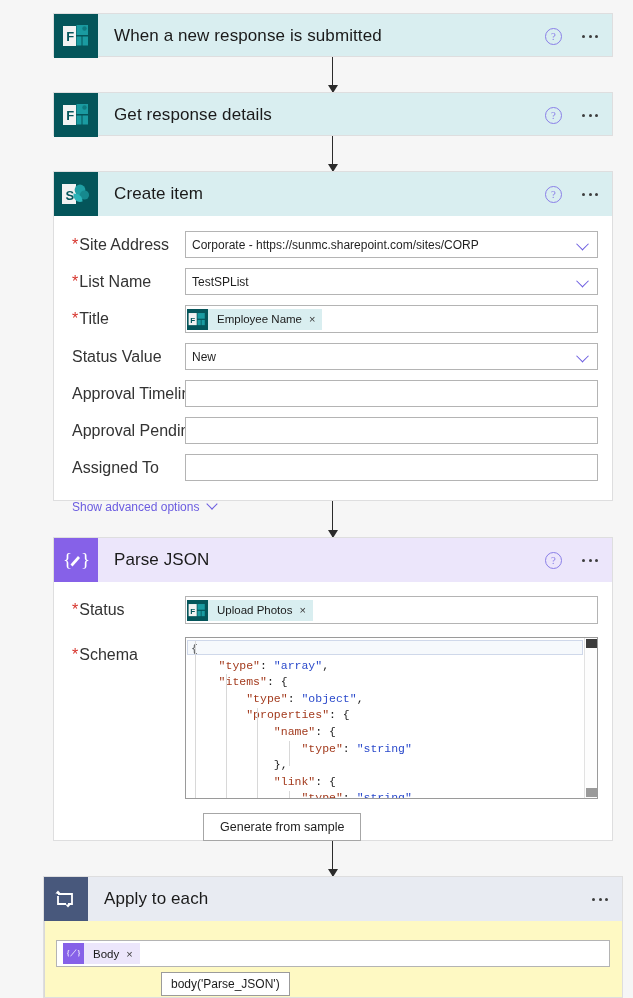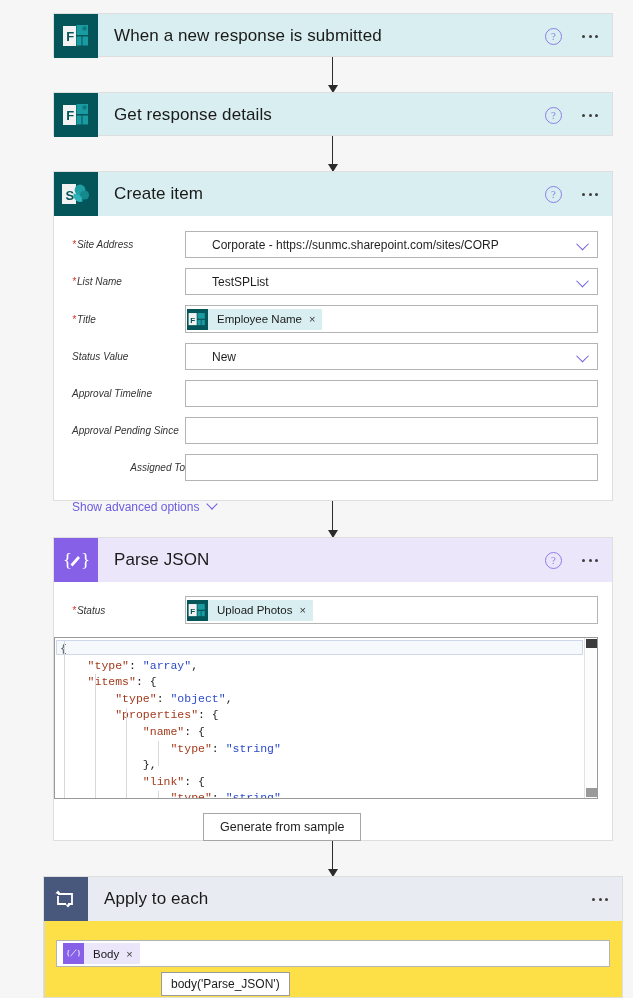--- a/index.html
+++ b/index.html
@@ -66,34 +66,34 @@
   .forms-ico { background: #04555a; width: 44px; height: 44px; position: relative; }
   .sp-ico { background: #04555a; width: 44px; height: 44px; position: relative; }
   .json-ico { background: #8661e8; width: 44px; height: 44px; position: relative;
     color: #fff; font-size: 17px; display: flex; align-items: center; justify-content: center;
     font-family: "Liberation Serif", serif; }
   .loop-ico { background: #48587c; width: 44px; height: 44px; position: relative; }
 
   
   .frow { display: flex; align-items: center; margin: 0 0 10px 0; }
   .flabel {
-    font-size: 10px; color: #333333; width: 131px; flex: 0 0 131px;
-    padding-left: 18px; white-space: nowrap; font-style: italic;
+    font-size: 16px; color: #333333; width: 131px; flex: 0 0 131px;
+    padding-left: 18px; white-space: nowrap;
   }
   .flabel .req { color: #d6322a; margin-right: 1px; }
   .fctl {
     flex: 1 1 auto;
     height: 27px;
     border: 1px solid #b4b4b4;
     background: #fff;
     display: flex; align-items: center;
     position: relative;
     margin-right: 14px;
     font-size: 12px; color: #1f1f1f;
-    padding-left: 26px;
+    padding-left: 6px;
   }
   .fctl.tall { height: 28px; }
   .chev {
     position: absolute; right: 10px; top: 50%; transform: translateY(-60%) rotate(45deg);
     width: 9px; height: 9px;
     border-right: 1.6px solid #6b5ce0; border-bottom: 1.6px solid #6b5ce0;
   }
   .token {
     display: inline-flex; align-items: center;
     background: #d9eef0; height: 21px; margin-left: -1px;
@@ -143,21 +143,21 @@
   .sthumb { position: absolute; left: 1px; width: 11px; background: #3b3b3b; }
 
   .btn {
     display: inline-block;
     border: 1px solid #a6a6a6; background: #fff;
     font-size: 12.5px; color: #1f1f1f;
     padding: 6px 16px; cursor: pointer;
   }
 
   
-  .loop-card { position: absolute; background: #fde047; border: 1px solid #dededf; }
+  .loop-card { position: absolute; background: #fef9c3; border: 1px solid #dededf; }
   .loop-head { background: #e8ebf2; display: flex; align-items: center; height: 44px; position: relative; }
   .loop-label { font-size: 12px; color: #333; padding: 0 0 0 12px; }
   .loop-label .req { color: #d6322a; margin-right: 1px; }
   .loop-input {
     height: 27px; border: 1px solid #b4b4b4; background: #fff;
     display: flex; align-items: center; margin: 0 12px 0 12px; padding-left: 7px;
   }
   .tooltip {
     position: absolute;
     background: #fff; border: 1px solid #9b9b9b;
@@ -304,21 +304,21 @@
 
       
       <div class="frow">
         <div class="flabel"><span>Approval Pending Since</span></div>
         <div class="fctl">
           <span></span>
         </div>
       </div>
 
       
-      <div class="frow" style="margin-bottom:16px;text-align:right;">
+      <div class="frow" style="margin-bottom:16px;">
         <div class="flabel"><span>Assigned To</span></div>
         <div class="fctl">
           <span></span>
         </div>
       </div>
 
       <div class="adv-link">
         <span>Show advanced options</span>
         <span class="c"></span>
       </div>
@@ -361,20 +361,21 @@
                 <rect x="18" y="12.5" width="4" height="6.5" fill="#1a9ba1"></rect>
               </svg>
             </span>
             <span class="tk-label">Upload Photos</span>
             <span class="tk-x">×</span>
           </span>
         </div>
       </div>
 
       <div style="display:flex; align-items:flex-start;">
+        <div class="flabel" style="padding-top:9px;"><span class="req">*</span><span>Schema</span></div>
         <div class="schema-box" style="flex:1 1 auto; margin-right:14px;">
           <div class="caret-line"></div>
           <div class="indent-guide" style="left:9px; top:3px; height:158px;"></div>
           <div class="indent-guide" style="left:40px; top:36px; height:125px;"></div>
           <div class="indent-guide" style="left:71px; top:70px; height:91px;"></div>
           <div class="indent-guide" style="left:103px; top:103px; height:25px;"></div>
           <div class="indent-guide" style="left:103px; top:153px; height:9px;"></div>
           <div class="schema-code"><span class="p">{</span>
 <span class="p">    </span><span class="k">"type"</span><span class="p">: </span><span class="s">"array"</span><span class="p">,</span>
 <span class="p">    </span><span class="k">"items"</span><span class="p">: {</span>

